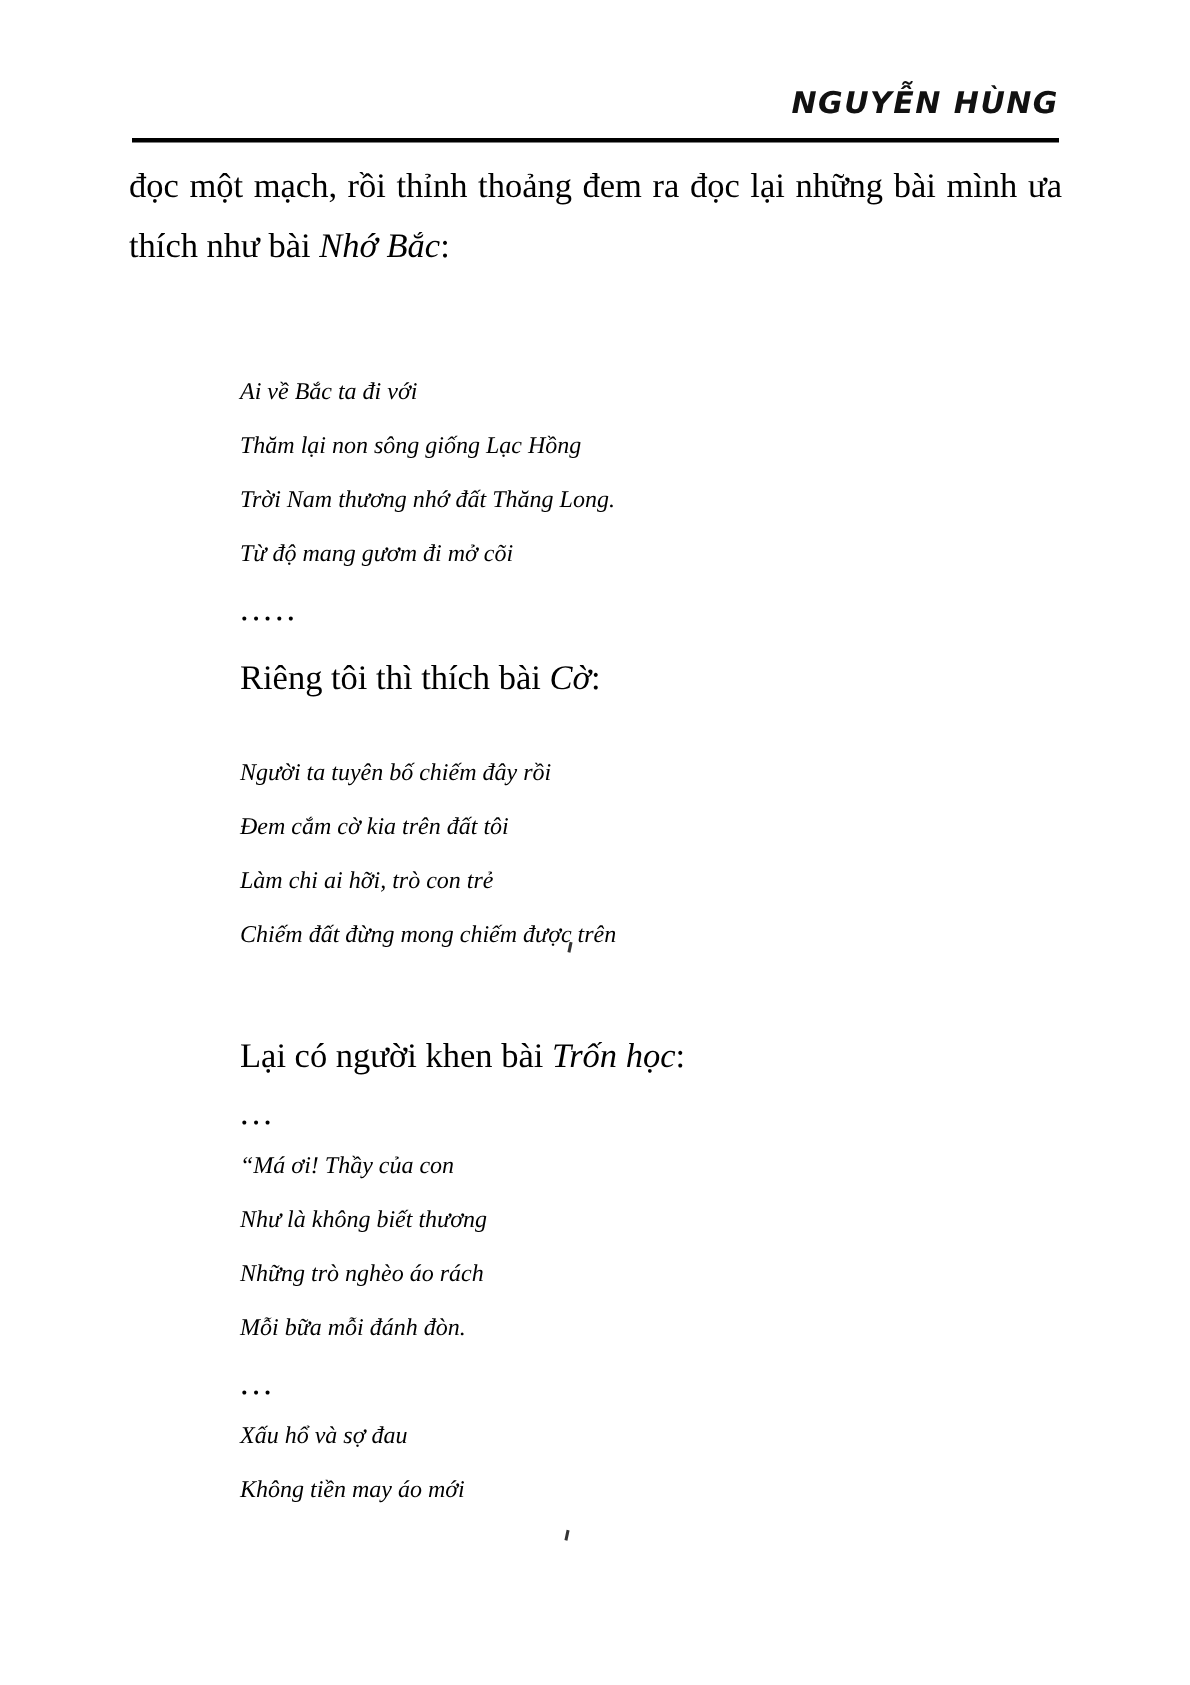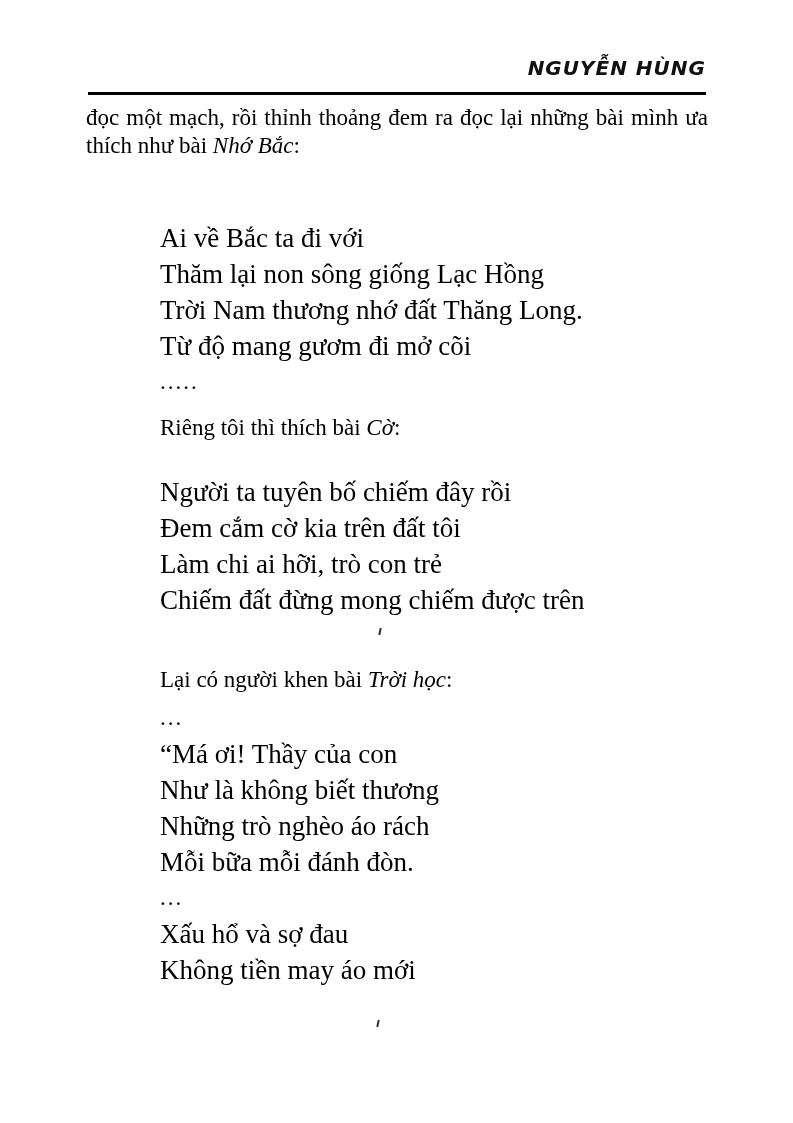--- a/index.html
+++ b/index.html
@@ -43,34 +43,35 @@
     background: #000;
   }
   .body-text {
     position: absolute;
     left: 86px;
     top: 104px;
     width: 622px;
   }
   .para {
     font-size: 23px;
-    line-height: 28px;
+    line-height: 40px;
     text-align: justify;
     text-justify: inter-word;
     margin: 0;
   }
   .para .ital {
     font-style: italic;
   }
   .poem-block {
     margin-left: 74px;
     margin-top: 26px;
   }
   .verse {
-    font-size: 27px;
+    font-style: italic;
+    font-size: 16px;
     line-height: 36px;
     white-space: pre;
   }
   .dots {
     font-size: 23px;
     line-height: 36px;
     letter-spacing: 2px;
   }
   .lead-in {
     font-size: 23px;
@@ -114,21 +115,21 @@
 
       <div class="gap-md"></div>
 
       <div class="verse">Người ta tuyên bố chiếm đây rồi</div>
       <div class="verse">Đem cắm cờ kia trên đất tôi</div>
       <div class="verse">Làm chi ai hỡi, trò con trẻ</div>
       <div class="verse">Chiếm đất đừng mong chiếm được trên</div>
 
       <div class="gap-lg"></div>
 
-      <div class="lead-in"><span>Lại có người khen bài </span><span class="ital">Trời học</span><span>:</span></div>
+      <div class="lead-in"><span>Lại có người khen bài </span><span class="ital">Trốn học</span><span>:</span></div>
 
       <div class="dots">...</div>
       <div class="verse">“Má ơi! Thầy của con</div>
       <div class="verse">Như là không biết thương</div>
       <div class="verse">Những trò nghèo áo rách</div>
       <div class="verse">Mỗi bữa mỗi đánh đòn.</div>
       <div class="dots">...</div>
 
       <div class="verse">Xấu hổ và sợ đau</div>
       <div class="verse">Không tiền may áo mới</div>

